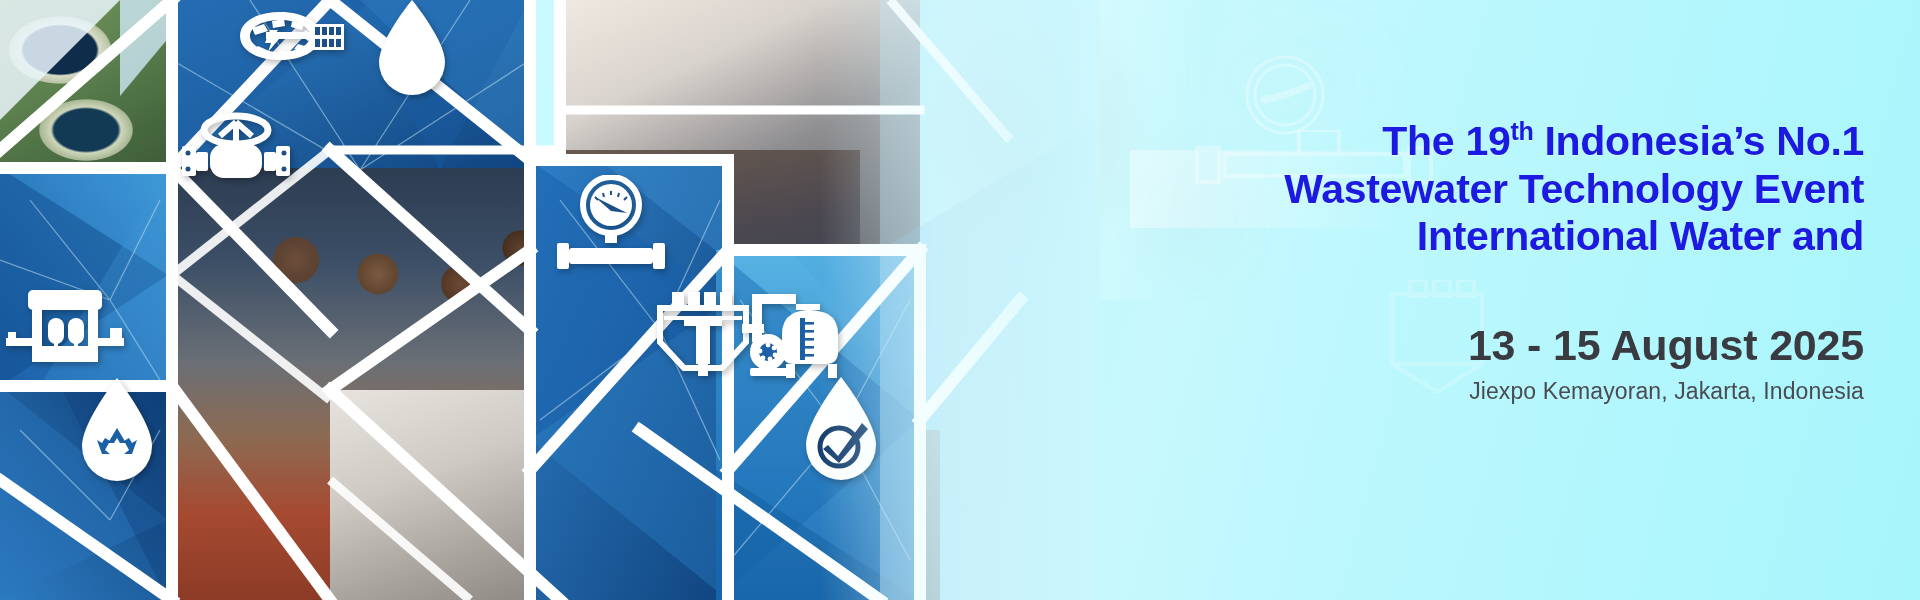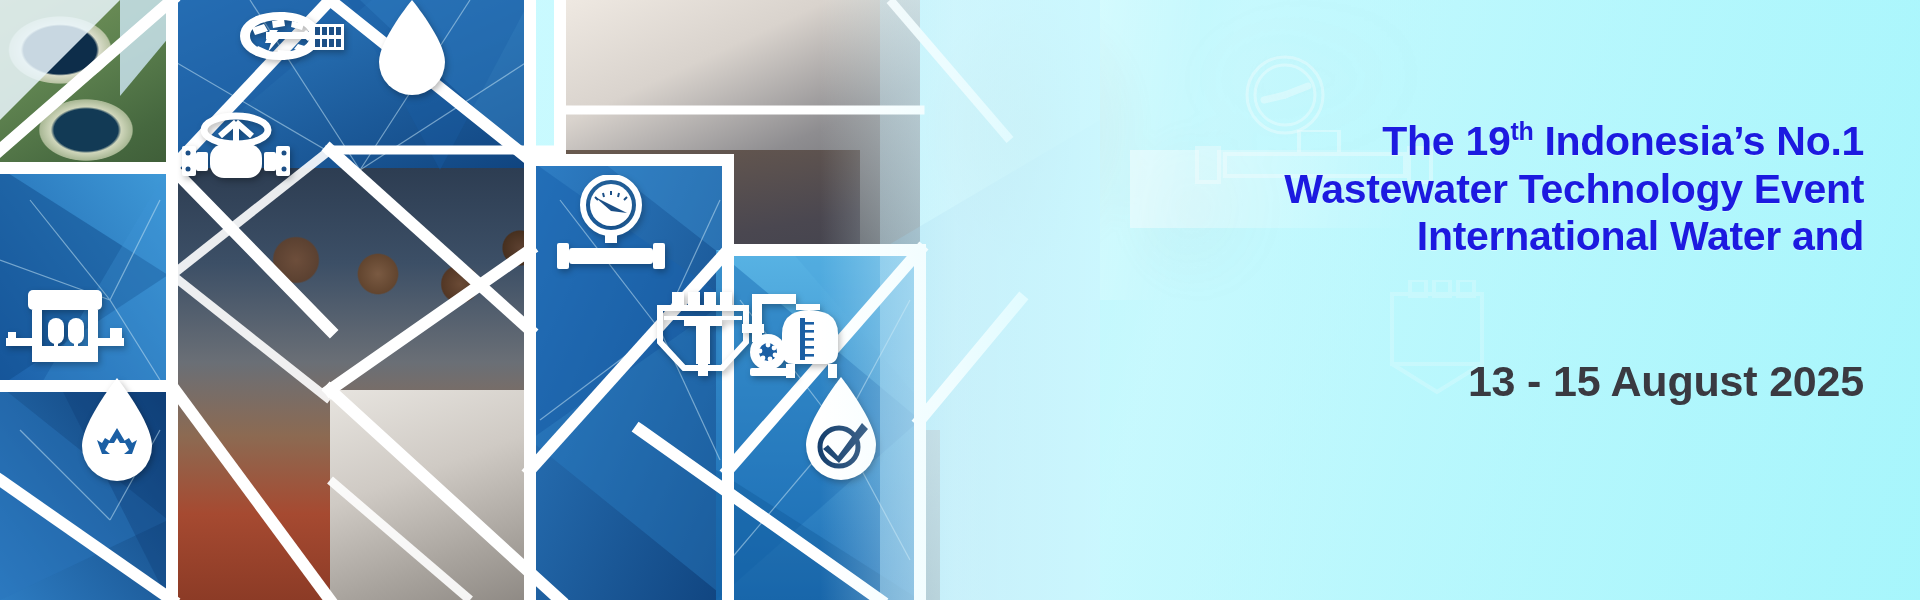--- a/index.html
+++ b/index.html
@@ -112,21 +112,21 @@
   .headline{
     color:#1c1ae0;
     font-size:41px; font-weight:bold; line-height:1.16;
     letter-spacing:-.3px;
     text-shadow:0 1px 0 rgba(255,255,255,.35);
   }
   .headline .sup{ font-size:25px; vertical-align:super; line-height:0; }
   .hl-line{ display:block; white-space:nowrap; }
 
   .date{
-    margin-top:98px;
+    margin-top:62px;
     color:#3a3a41; font-size:43px; font-weight:bold; letter-spacing:-.2px;
     line-height:1.05; white-space:nowrap;
   }
   .venue{
     margin-top:10px;
     color:#4a4a52; font-size:23px; font-weight:normal; letter-spacing:.1px;
     white-space:nowrap;
   }
 </style>
 </head>
@@ -437,15 +437,16 @@
 
   <div class="copy">
 
     <div class="headline">
       <span class="hl-line"><span>The 19</span><sup class="sup">th</sup><span> Indonesia’s No.1</span></span>
       <span class="hl-line">Wastewater Technology Event</span>
       <span class="hl-line">International Water and</span>
     </div>
 
     <div class="date">13 - 15 August 2025</div>
+    <div class="venue">Jiexpo Kemayoran, Jakarta, Indonesia</div>
   </div>
 
 </div>
 
 </body></html>

